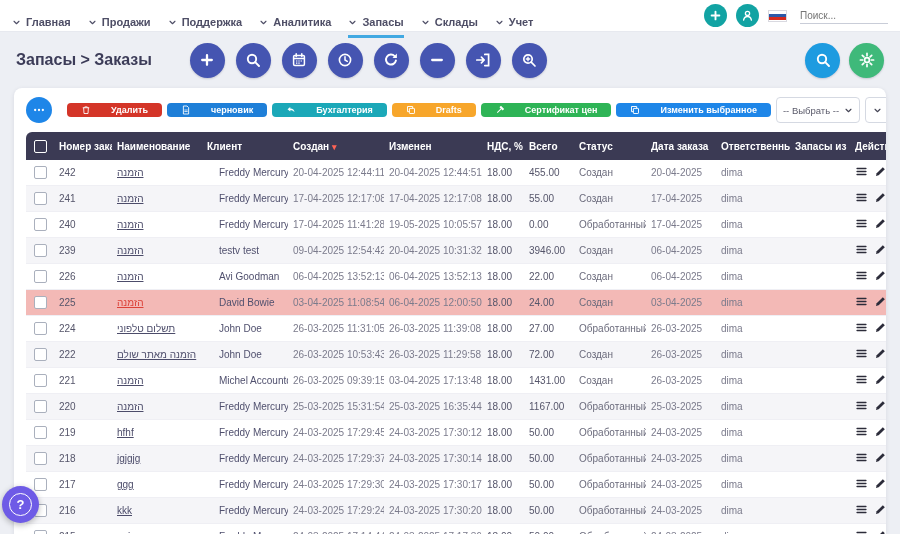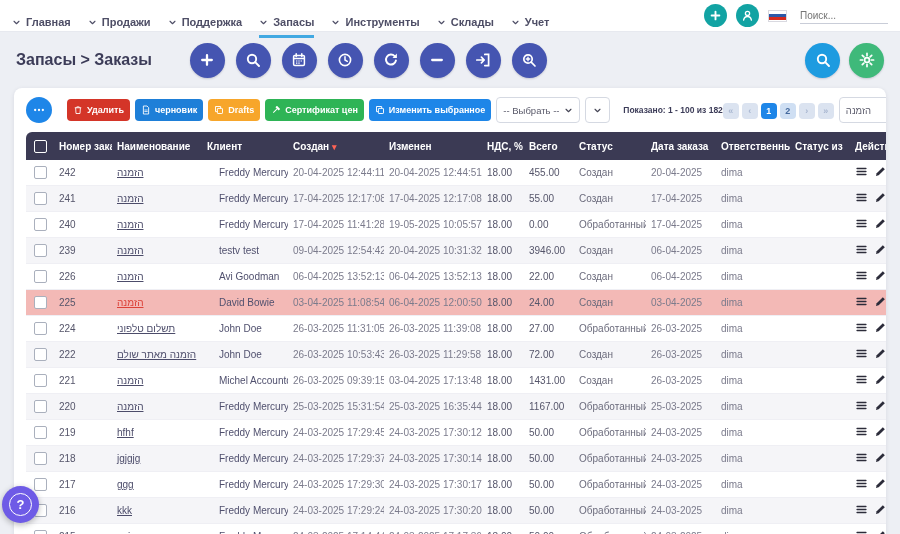--- a/index.html
+++ b/index.html
@@ -27,21 +27,21 @@
   .breadcrumb{font-size:16px;font-weight:700;color:#3c3c58;}
   #circle-buttons{display:flex;gap:11px;margin-left:38px;}
   .cbtn{width:35px;height:35px;border-radius:50%;background:#4555b1;color:#fff;display:flex;align-items:center;justify-content:center;cursor:pointer;box-shadow:0 1px 2px rgba(20,20,60,.18);}
   #subbar-right{margin-left:auto;display:flex;gap:9px;}
 
   
   .card{position:absolute;left:14px;right:14px;top:88px;height:520px;background:#fff;border-radius:8px;box-shadow:0 1px 4px rgba(30,30,60,.10);padding:9px 12px;overflow:hidden;}
   .actions-row{display:flex;align-items:center;gap:5px;white-space:nowrap;}
   .more-btn{width:26px;height:26px;border-radius:50%;background:#1e86e8;color:#fff;border:none;display:flex;align-items:center;justify-content:center;margin-right:10px;cursor:pointer;flex:none;}
   #action-buttons{display:inline-flex;gap:5px;}
-  .abtn{height:22px;border:none;border-radius:4px;color:#fff;font-weight:700;font-size:9px;display:inline-flex;align-items:center;gap:4px;padding:0 6px;font-family:inherit;cursor:pointer;flex:none;}
+  .abtn{height:14px;border:none;border-radius:4px;color:#fff;font-weight:700;font-size:9px;display:inline-flex;align-items:center;gap:20px;padding:0 14px;font-family:inherit;cursor:pointer;flex:none;}
   .select{height:26px;border:1px solid #d5d9e2;border-radius:4px;background:#fff;display:inline-flex;align-items:center;justify-content:space-between;font-size:9.5px;color:#5a5a6a;padding:0 6px;gap:5px;cursor:pointer;flex:none;}
   .select .icn{color:#454555;}
   .sel-main{width:84px;}
   .sel-mini{width:25px;justify-content:center;}
   .sel-filter{width:94px;margin-left:auto;}
   .pagination{display:flex;align-items:center;margin-left:8px;flex:none;}
   .pg-label{font-size:8.5px;font-weight:700;color:#3c3c58;}
   .pg-row{display:flex;gap:3px;margin-top:2px;}
   .pg{width:16px;height:16px;border-radius:4px;background:#dbe3f0;color:#a9b7d1;font-size:9px;font-weight:700;display:flex;align-items:center;justify-content:center;cursor:pointer;}
   .pg.active{background:#1e86e8;color:#fff;}
@@ -92,35 +92,35 @@
         <span>Продажи</span>
       </div>
       <div class="nav-item">
         <span class="icn i9">
           <svg viewBox="0 0 16 16" xmlns="http://www.w3.org/2000/svg">
             <path d="M3.6 5.8L8 10.2l4.4-4.4" fill="none" stroke="currentColor" stroke-width="2" stroke-linecap="round" stroke-linejoin="round"></path>
           </svg>
         </span>
         <span>Поддержка</span>
       </div>
+      <div class="nav-item">
+        <span class="icn i9">
+          <svg viewBox="0 0 16 16" xmlns="http://www.w3.org/2000/svg">
+            <path d="M3.6 5.8L8 10.2l4.4-4.4" fill="none" stroke="currentColor" stroke-width="2" stroke-linecap="round" stroke-linejoin="round"></path>
+          </svg>
+        </span>
+        <span>Аналитика</span>
+      </div>
       <div class="nav-item active">
         <span class="icn i9">
           <svg viewBox="0 0 16 16" xmlns="http://www.w3.org/2000/svg">
             <path d="M3.6 5.8L8 10.2l4.4-4.4" fill="none" stroke="currentColor" stroke-width="2" stroke-linecap="round" stroke-linejoin="round"></path>
           </svg>
         </span>
         <span>Запасы</span>
-      </div>
-      <div class="nav-item">
-        <span class="icn i9">
-          <svg viewBox="0 0 16 16" xmlns="http://www.w3.org/2000/svg">
-            <path d="M3.6 5.8L8 10.2l4.4-4.4" fill="none" stroke="currentColor" stroke-width="2" stroke-linecap="round" stroke-linejoin="round"></path>
-          </svg>
-        </span>
-        <span>Инструменты</span>
       </div>
       <div class="nav-item">
         <span class="icn i9">
           <svg viewBox="0 0 16 16" xmlns="http://www.w3.org/2000/svg">
             <path d="M3.6 5.8L8 10.2l4.4-4.4" fill="none" stroke="currentColor" stroke-width="2" stroke-linecap="round" stroke-linejoin="round"></path>
           </svg>
         </span>
         <span>Склады</span>
       </div>
       <div class="nav-item">
@@ -270,20 +270,28 @@
           <span>Удалить</span>
         </button>
         <button class="abtn" style="background: rgb(30, 127, 216);">
           <span class="icn i10">
             <svg viewBox="0 0 16 16" xmlns="http://www.w3.org/2000/svg">
               <path d="M3.8 1.6h5.8l2.6 2.6v10.2H3.8z" fill="none" stroke="currentColor" stroke-width="1.4" stroke-linejoin="round"></path>
               <path d="M6 8h4M6 10.4h4" stroke="currentColor" stroke-width="1.2" stroke-linecap="round"></path>
             </svg>
           </span>
           <span>черновик</span>
+        </button>
+        <button class="abtn" style="background: rgb(27, 168, 184);">
+          <span class="icn i10">
+            <svg viewBox="0 0 16 16" xmlns="http://www.w3.org/2000/svg">
+              <path d="M6.8 3.2L2.4 6.8l4.4 3.6V8.2c3.4 0 5.4 1 6.8 3.4-.4-4-2.4-6.2-6.8-6.2z" fill="currentColor"></path>
+            </svg>
+          </span>
+          <span>Бухгалтерия</span>
         </button>
         <button class="abtn" style="background: rgb(247, 166, 43);">
           <span class="icn i10">
             <svg viewBox="0 0 16 16" xmlns="http://www.w3.org/2000/svg">
               <rect x="5.4" y="5.4" width="8.2" height="8.2" rx="1" fill="none" stroke="currentColor" stroke-width="1.5"></rect>
               <path d="M10.6 5.4V2.4H2.4v8.2h3" fill="none" stroke="currentColor" stroke-width="1.5"></path>
             </svg>
           </span>
           <span>Drafts</span>
         </button>
@@ -363,21 +371,21 @@
           <th>Номер заказа</th>
           <th>Наименование</th>
           <th>Клиент</th>
           <th>Создан <span class="sort">▾</span></th>
           <th>Изменен</th>
           <th>НДС, %</th>
           <th>Всего</th>
           <th>Статус</th>
           <th>Дата заказа</th>
           <th>Ответственный</th>
-          <th>Статус из</th>
+          <th>Запасы из</th>
           <th>Действие</th>
         </tr>
       </thead>
     <tbody id="tbody">
         <tr>
           <td class="td-check"><input type="checkbox" class="cbx" style=""></td>
           <td class="num">242</td>
           <td><a class="lnk name">הזמנה</a></td>
           <td><a class="lnk client">Freddy Mercury</a></td>
           <td class="dt">20-04-2025 12:44:11</td>

